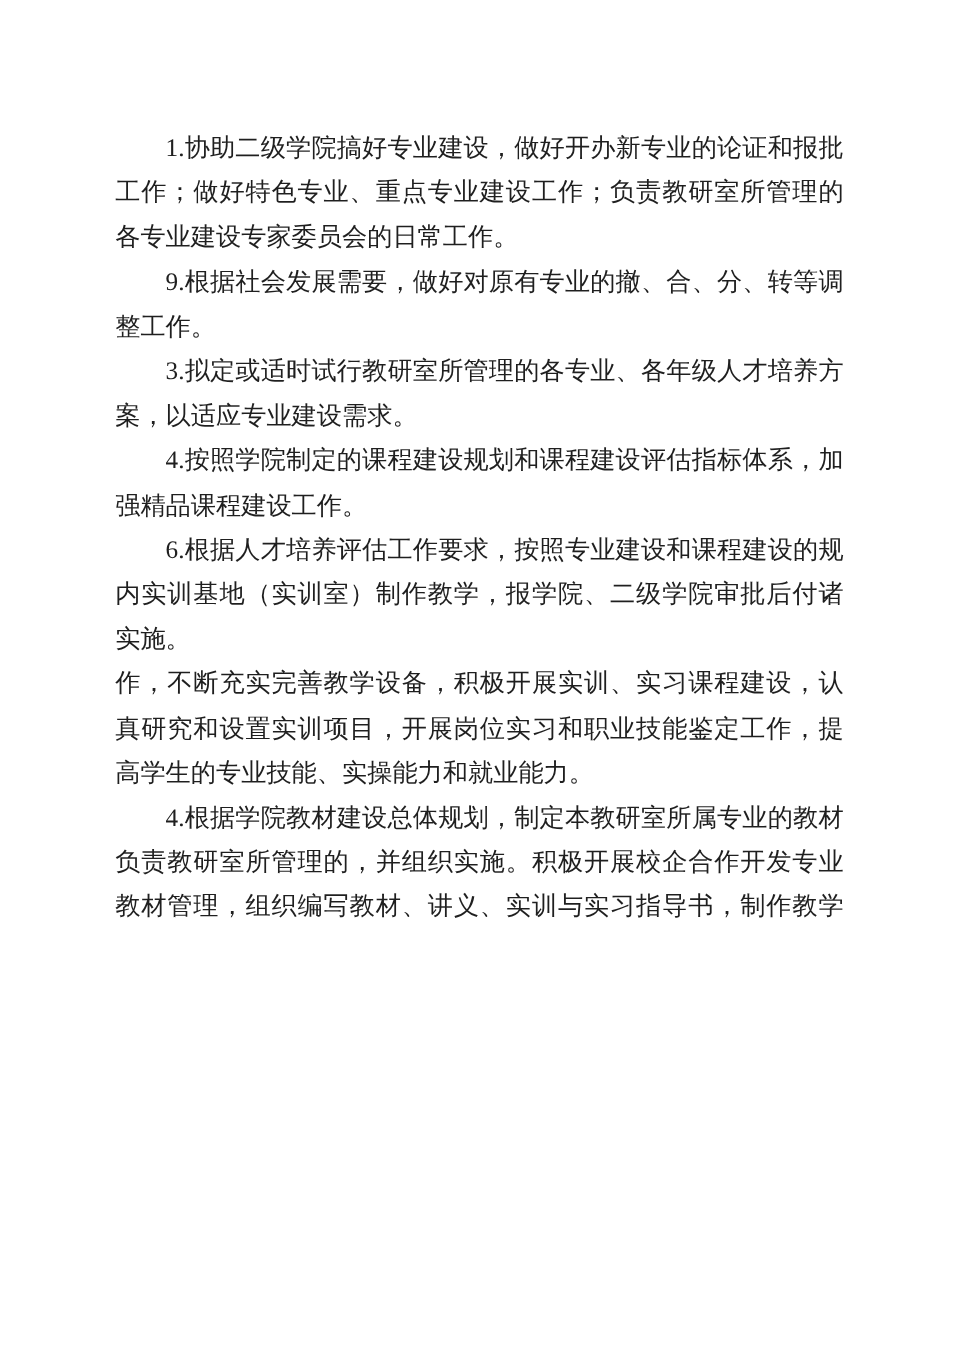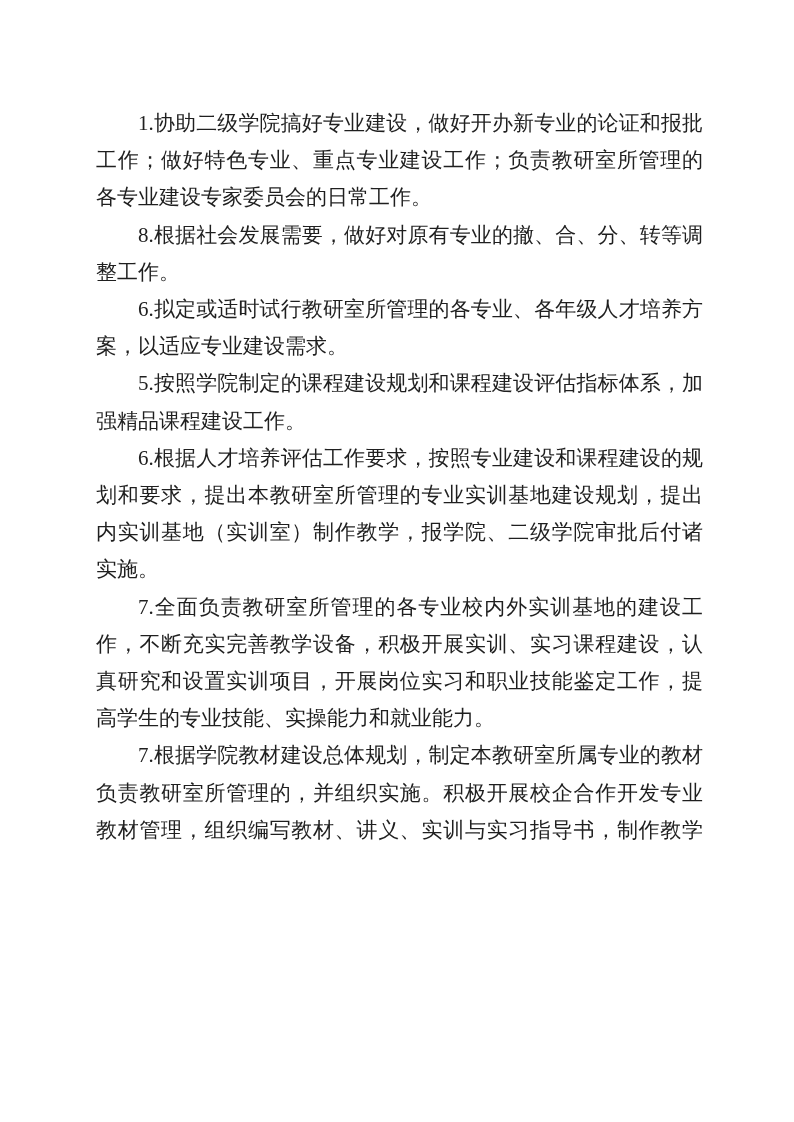--- a/index.html
+++ b/index.html
@@ -45,42 +45,40 @@
 <body>
 
 <div class="page">
   <div class="doc-body" id="doc-body" style="color: rgb(31, 31, 31);">
       <div class="paragraph">
         <div class="text-line justify first">1.协助二级学院搞好专业建设，做好开办新专业的论证和报批</div>
         <div class="text-line justify">工作；做好特色专业、重点专业建设工作；负责教研室所管理的</div>
         <div class="text-line">各专业建设专家委员会的日常工作。</div>
       </div>
       <div class="paragraph">
-        <div class="text-line justify first">8.根据社会发展需要，做好对原有专业的撤、合、分、转等调</div>
+        <div class="text-line justify first">9.根据社会发展需要，做好对原有专业的撤、合、分、转等调</div>
         <div class="text-line">整工作。</div>
       </div>
       <div class="paragraph">
-        <div class="text-line justify first">6.拟定或适时试行教研室所管理的各专业、各年级人才培养方</div>
+        <div class="text-line justify first">3.拟定或适时试行教研室所管理的各专业、各年级人才培养方</div>
         <div class="text-line">案，以适应专业建设需求。</div>
       </div>
       <div class="paragraph">
-        <div class="text-line justify first">5.按照学院制定的课程建设规划和课程建设评估指标体系，加</div>
+        <div class="text-line justify first">4.按照学院制定的课程建设规划和课程建设评估指标体系，加</div>
         <div class="text-line">强精品课程建设工作。</div>
       </div>
       <div class="paragraph">
         <div class="text-line justify first">6.根据人才培养评估工作要求，按照专业建设和课程建设的规</div>
-        <div class="text-line justify">划和要求，提出本教研室所管理的专业实训基地建设规划，提出</div>
         <div class="text-line justify">内实训基地（实训室）制作教学，报学院、二级学院审批后付诸</div>
         <div class="text-line">实施。</div>
       </div>
       <div class="paragraph">
-        <div class="text-line justify first">7.全面负责教研室所管理的各专业校内外实训基地的建设工</div>
         <div class="text-line justify">作，不断充实完善教学设备，积极开展实训、实习课程建设，认</div>
         <div class="text-line justify">真研究和设置实训项目，开展岗位实习和职业技能鉴定工作，提</div>
         <div class="text-line">高学生的专业技能、实操能力和就业能力。</div>
       </div>
       <div class="paragraph">
-        <div class="text-line justify first">7.根据学院教材建设总体规划，制定本教研室所属专业的教材</div>
+        <div class="text-line justify first">4.根据学院教材建设总体规划，制定本教研室所属专业的教材</div>
         <div class="text-line justify">负责教研室所管理的，并组织实施。积极开展校企合作开发专业</div>
         <div class="text-line justify">教材管理，组织编写教材、讲义、实训与实习指导书，制作教学</div>
       </div>
     </div>
 </div>
 
 </body></html>

